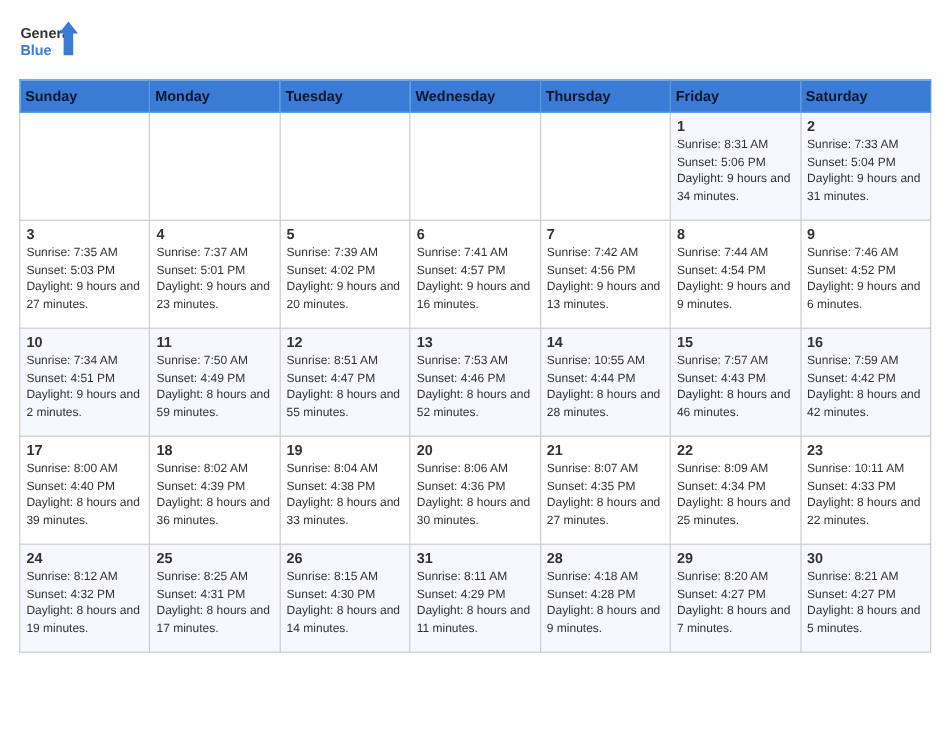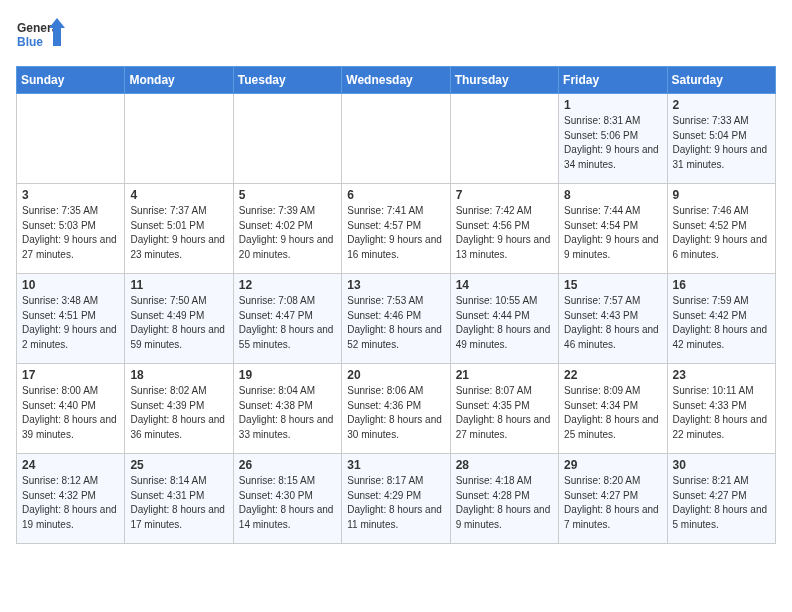--- a/index.html
+++ b/index.html
@@ -34,21 +34,21 @@
       font-size: 15px;
       color: #555;
     }
     table {
       width: 100%;
       border-collapse: collapse;
       table-layout: fixed;
     }
     thead tr th {
       background-color: #3a7bd5;
-      color: #ffffff;
+      color: #0f172a;
       font-size: 12px;
       font-weight: bold;
       padding: 6px 4px;
       text-align: left;
       border: 1px solid #5a9be0;
     }
     tbody tr td {
       vertical-align: top;
       border: 1px solid #ccc;
       padding: 4px 5px;
@@ -164,47 +164,47 @@
         <td>
         <span class="day-number">9</span>
         <span class="day-info">Sunrise: 7:46 AM</span><br>
         <span class="day-info">Sunset: 4:52 PM</span><br>
         <span class="day-info">Daylight: 9 hours and 6 minutes.</span>
       </td>
       </tr>
       <tr>
         <td>
         <span class="day-number">10</span>
-        <span class="day-info">Sunrise: 3:48 AM</span><br>
+        <span class="day-info">Sunrise: 7:34 AM</span><br>
         <span class="day-info">Sunset: 4:51 PM</span><br>
         <span class="day-info">Daylight: 9 hours and 2 minutes.</span>
       </td>
         <td>
         <span class="day-number">11</span>
         <span class="day-info">Sunrise: 7:50 AM</span><br>
         <span class="day-info">Sunset: 4:49 PM</span><br>
         <span class="day-info">Daylight: 8 hours and 59 minutes.</span>
       </td>
         <td>
         <span class="day-number">12</span>
-        <span class="day-info">Sunrise: 7:08 AM</span><br>
+        <span class="day-info">Sunrise: 8:51 AM</span><br>
         <span class="day-info">Sunset: 4:47 PM</span><br>
         <span class="day-info">Daylight: 8 hours and 55 minutes.</span>
       </td>
         <td>
         <span class="day-number">13</span>
         <span class="day-info">Sunrise: 7:53 AM</span><br>
         <span class="day-info">Sunset: 4:46 PM</span><br>
         <span class="day-info">Daylight: 8 hours and 52 minutes.</span>
       </td>
         <td>
         <span class="day-number">14</span>
         <span class="day-info">Sunrise: 10:55 AM</span><br>
         <span class="day-info">Sunset: 4:44 PM</span><br>
-        <span class="day-info">Daylight: 8 hours and 49 minutes.</span>
+        <span class="day-info">Daylight: 8 hours and 28 minutes.</span>
       </td>
         <td>
         <span class="day-number">15</span>
         <span class="day-info">Sunrise: 7:57 AM</span><br>
         <span class="day-info">Sunset: 4:43 PM</span><br>
         <span class="day-info">Daylight: 8 hours and 46 minutes.</span>
       </td>
         <td>
         <span class="day-number">16</span>
         <span class="day-info">Sunrise: 7:59 AM</span><br>
@@ -258,33 +258,33 @@
       </tr>
       <tr>
         <td>
         <span class="day-number">24</span>
         <span class="day-info">Sunrise: 8:12 AM</span><br>
         <span class="day-info">Sunset: 4:32 PM</span><br>
         <span class="day-info">Daylight: 8 hours and 19 minutes.</span>
       </td>
         <td>
         <span class="day-number">25</span>
-        <span class="day-info">Sunrise: 8:14 AM</span><br>
+        <span class="day-info">Sunrise: 8:25 AM</span><br>
         <span class="day-info">Sunset: 4:31 PM</span><br>
         <span class="day-info">Daylight: 8 hours and 17 minutes.</span>
       </td>
         <td>
         <span class="day-number">26</span>
         <span class="day-info">Sunrise: 8:15 AM</span><br>
         <span class="day-info">Sunset: 4:30 PM</span><br>
         <span class="day-info">Daylight: 8 hours and 14 minutes.</span>
       </td>
         <td>
         <span class="day-number">31</span>
-        <span class="day-info">Sunrise: 8:17 AM</span><br>
+        <span class="day-info">Sunrise: 8:11 AM</span><br>
         <span class="day-info">Sunset: 4:29 PM</span><br>
         <span class="day-info">Daylight: 8 hours and 11 minutes.</span>
       </td>
         <td>
         <span class="day-number">28</span>
         <span class="day-info">Sunrise: 4:18 AM</span><br>
         <span class="day-info">Sunset: 4:28 PM</span><br>
         <span class="day-info">Daylight: 8 hours and 9 minutes.</span>
       </td>
         <td>

